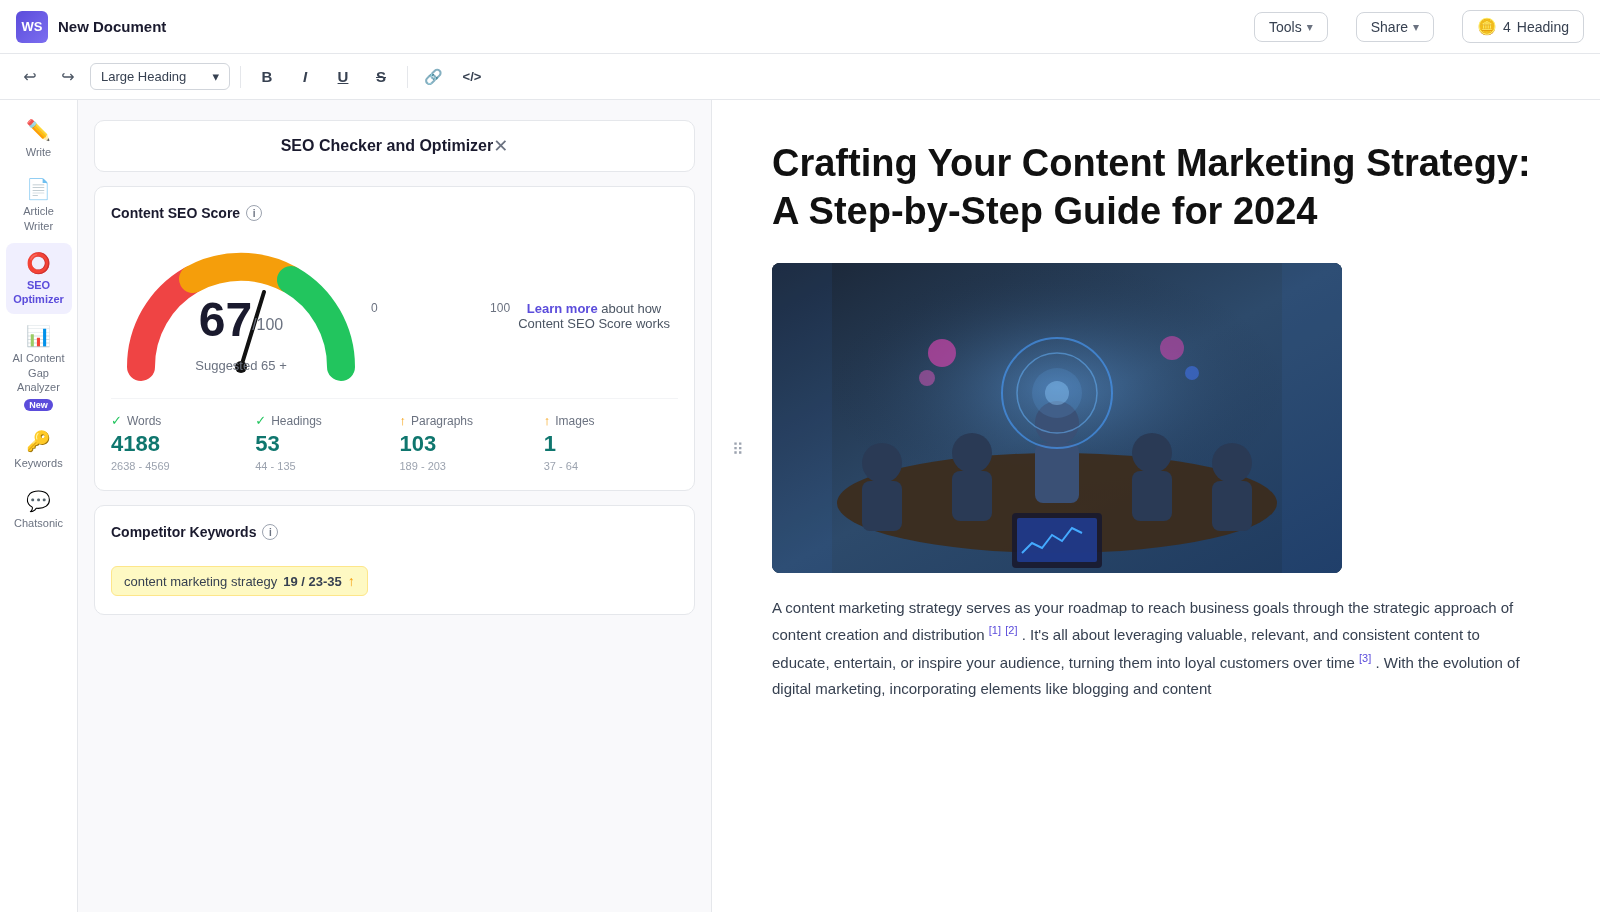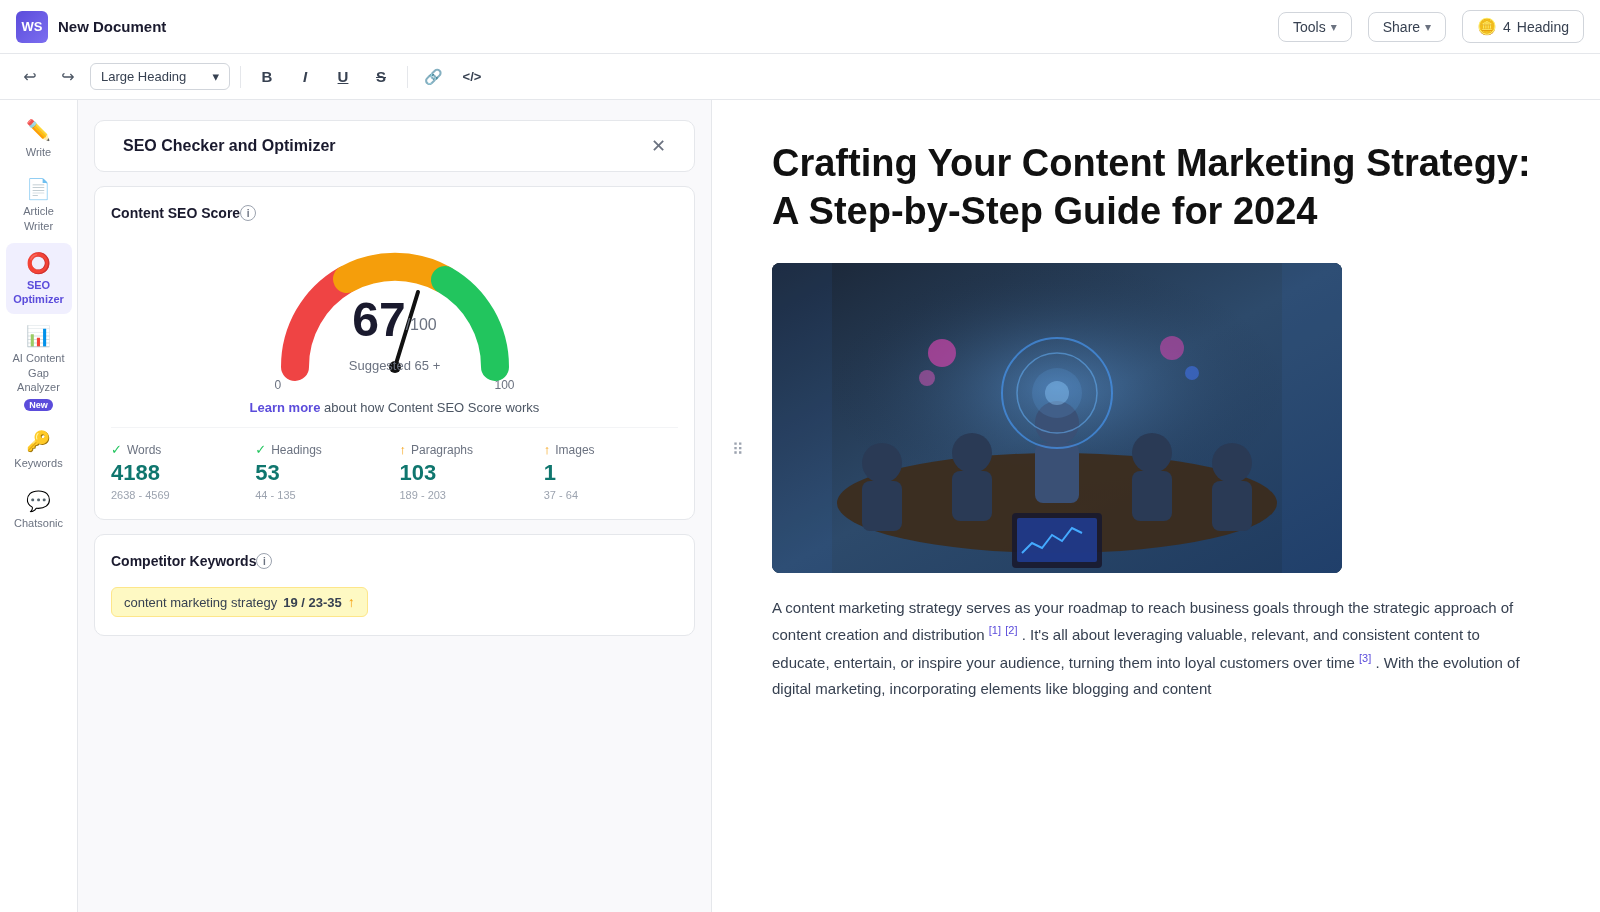--- a/index.html
+++ b/index.html
@@ -12,21 +12,21 @@
       background: #fff;
     }
     #topbar-left { display: flex; align-items: center; gap: 10px; }
     .app-logo {
       width: 32px; height: 32px; border-radius: 6px;
       background: linear-gradient(135deg, #5b4cdb, #7c6ef0);
       display: flex; align-items: center; justify-content: center;
       color: #fff; font-weight: 800; font-size: 13px;
     }
     .app-title { font-size: 15px; font-weight: 600; color: #1a1a2e; }
-    #topbar-right { display: flex; align-items: center; gap: 16px; }
+    #topbar-right { display: flex; align-items: center; gap: 28px; }
     .top-btn {
       display: flex; align-items: center; gap: 5px;
       border: 1px solid #d1d5db; border-radius: 8px;
       padding: 6px 14px; background: #fff; cursor: pointer;
       font-size: 14px; color: #374151; font-weight: 500;
     }
     .credits-btn {
       display: flex; align-items: center; gap: 6px;
       border: 1px solid #d1d5db; border-radius: 8px;
       padding: 6px 14px; background: #fff; cursor: pointer;
@@ -84,21 +84,21 @@
     }
 
     
     #panel {
       width: 634px; border-right: 1px solid #e5e7eb; background: #f9f9fb;
       overflow-y: auto; padding: 20px 16px;
     }
 
     
     .panel-header {
-      display: flex; align-items: center; justify-content: space-between;
+      display: flex; align-items: center; justify-content: center;
       background: #fff; border: 1px solid #e5e7eb; border-radius: 10px;
       padding: 14px 28px; margin-bottom: 14px;
     }
     .panel-title { font-size: 16px; font-weight: 700; color: #1a1a2e; }
     .close-btn { background: none; border: none; cursor: pointer; color: #6b7280; font-size: 18px; }
 
     
     .meta-bar {
       background: #fff; border: 1px solid #e5e7eb; border-radius: 10px;
       padding: 12px 16px; margin-bottom: 14px;
@@ -108,31 +108,31 @@
     .meta-flag { font-size: 16px; margin-left: 6px; }
     .edit-link { color: #5b4cdb; font-weight: 600; font-size: 14px; cursor: pointer; text-decoration: none; }
 
     
     .card {
       background: #fff; border: 1px solid #e5e7eb; border-radius: 10px;
       padding: 18px 16px; margin-bottom: 14px;
     }
     .card-title {
       font-size: 14px; font-weight: 700; color: #1a1a2e; margin-bottom: 16px;
-      display: flex; align-items: center; gap: 0;
+      display: flex; align-items: center; gap: 6px;
     }
     .info-icon {
       width: 16px; height: 16px; border-radius: 50%; border: 1px solid #9ca3af;
       display: inline-flex; align-items: center; justify-content: center;
       font-size: 10px; color: #6b7280; cursor: pointer;
     }
 
     
     .gauge-wrap {
-      display: flex; flex-direction: column; align-items: center; margin-bottom: 12px;
+      display: flex; flex-direction: row; align-items: center; margin-bottom: 12px;
     }
     .gauge-svg { width: 260px; height: 145px; }
     .gauge-numbers {
       display: flex; justify-content: space-between; width: 240px;
       font-size: 12px; color: #6b7280; margin-top: -8px;
     }
     .gauge-score { font-size: 48px; font-weight: 800; color: #1a1a2e; }
     .gauge-outof { font-size: 16px; color: #6b7280; font-weight: 500; vertical-align: super; }
     .gauge-suggested { font-size: 13px; color: #6b7280; margin-top: 2px; }
     .gauge-learn { font-size: 13px; color: #4b5563; margin-top: 8px; text-align: center; }
@@ -148,21 +148,21 @@
     .stat-icon { font-size: 13px; }
     .stat-icon.green { color: #22c55e; }
     .stat-icon.yellow { color: #f59e0b; }
     .stat-value { font-size: 22px; font-weight: 800; color: #0f766e; }
     .stat-range { font-size: 11px; color: #9ca3af; }
 
     
     .keyword-chip {
       display: inline-flex; align-items: center; gap: 6px;
       background: #fef9c3; border: 1px solid #fde68a; border-radius: 6px;
-      padding: 6px 12px; font-size: 13px; color: #374151; margin-top: 2px; text-align: center;
+      padding: 6px 12px; font-size: 13px; color: #374151; margin-top: 10px; text-align: center;
     }
     .keyword-chip strong { font-weight: 800; }
     .keyword-chip .arrow { color: #f59e0b; font-size: 14px; }
 
     
     #editor {
       flex: 1; overflow-y: auto; padding: 40px 60px;
       background: #fff;
     }
     .doc-title {

